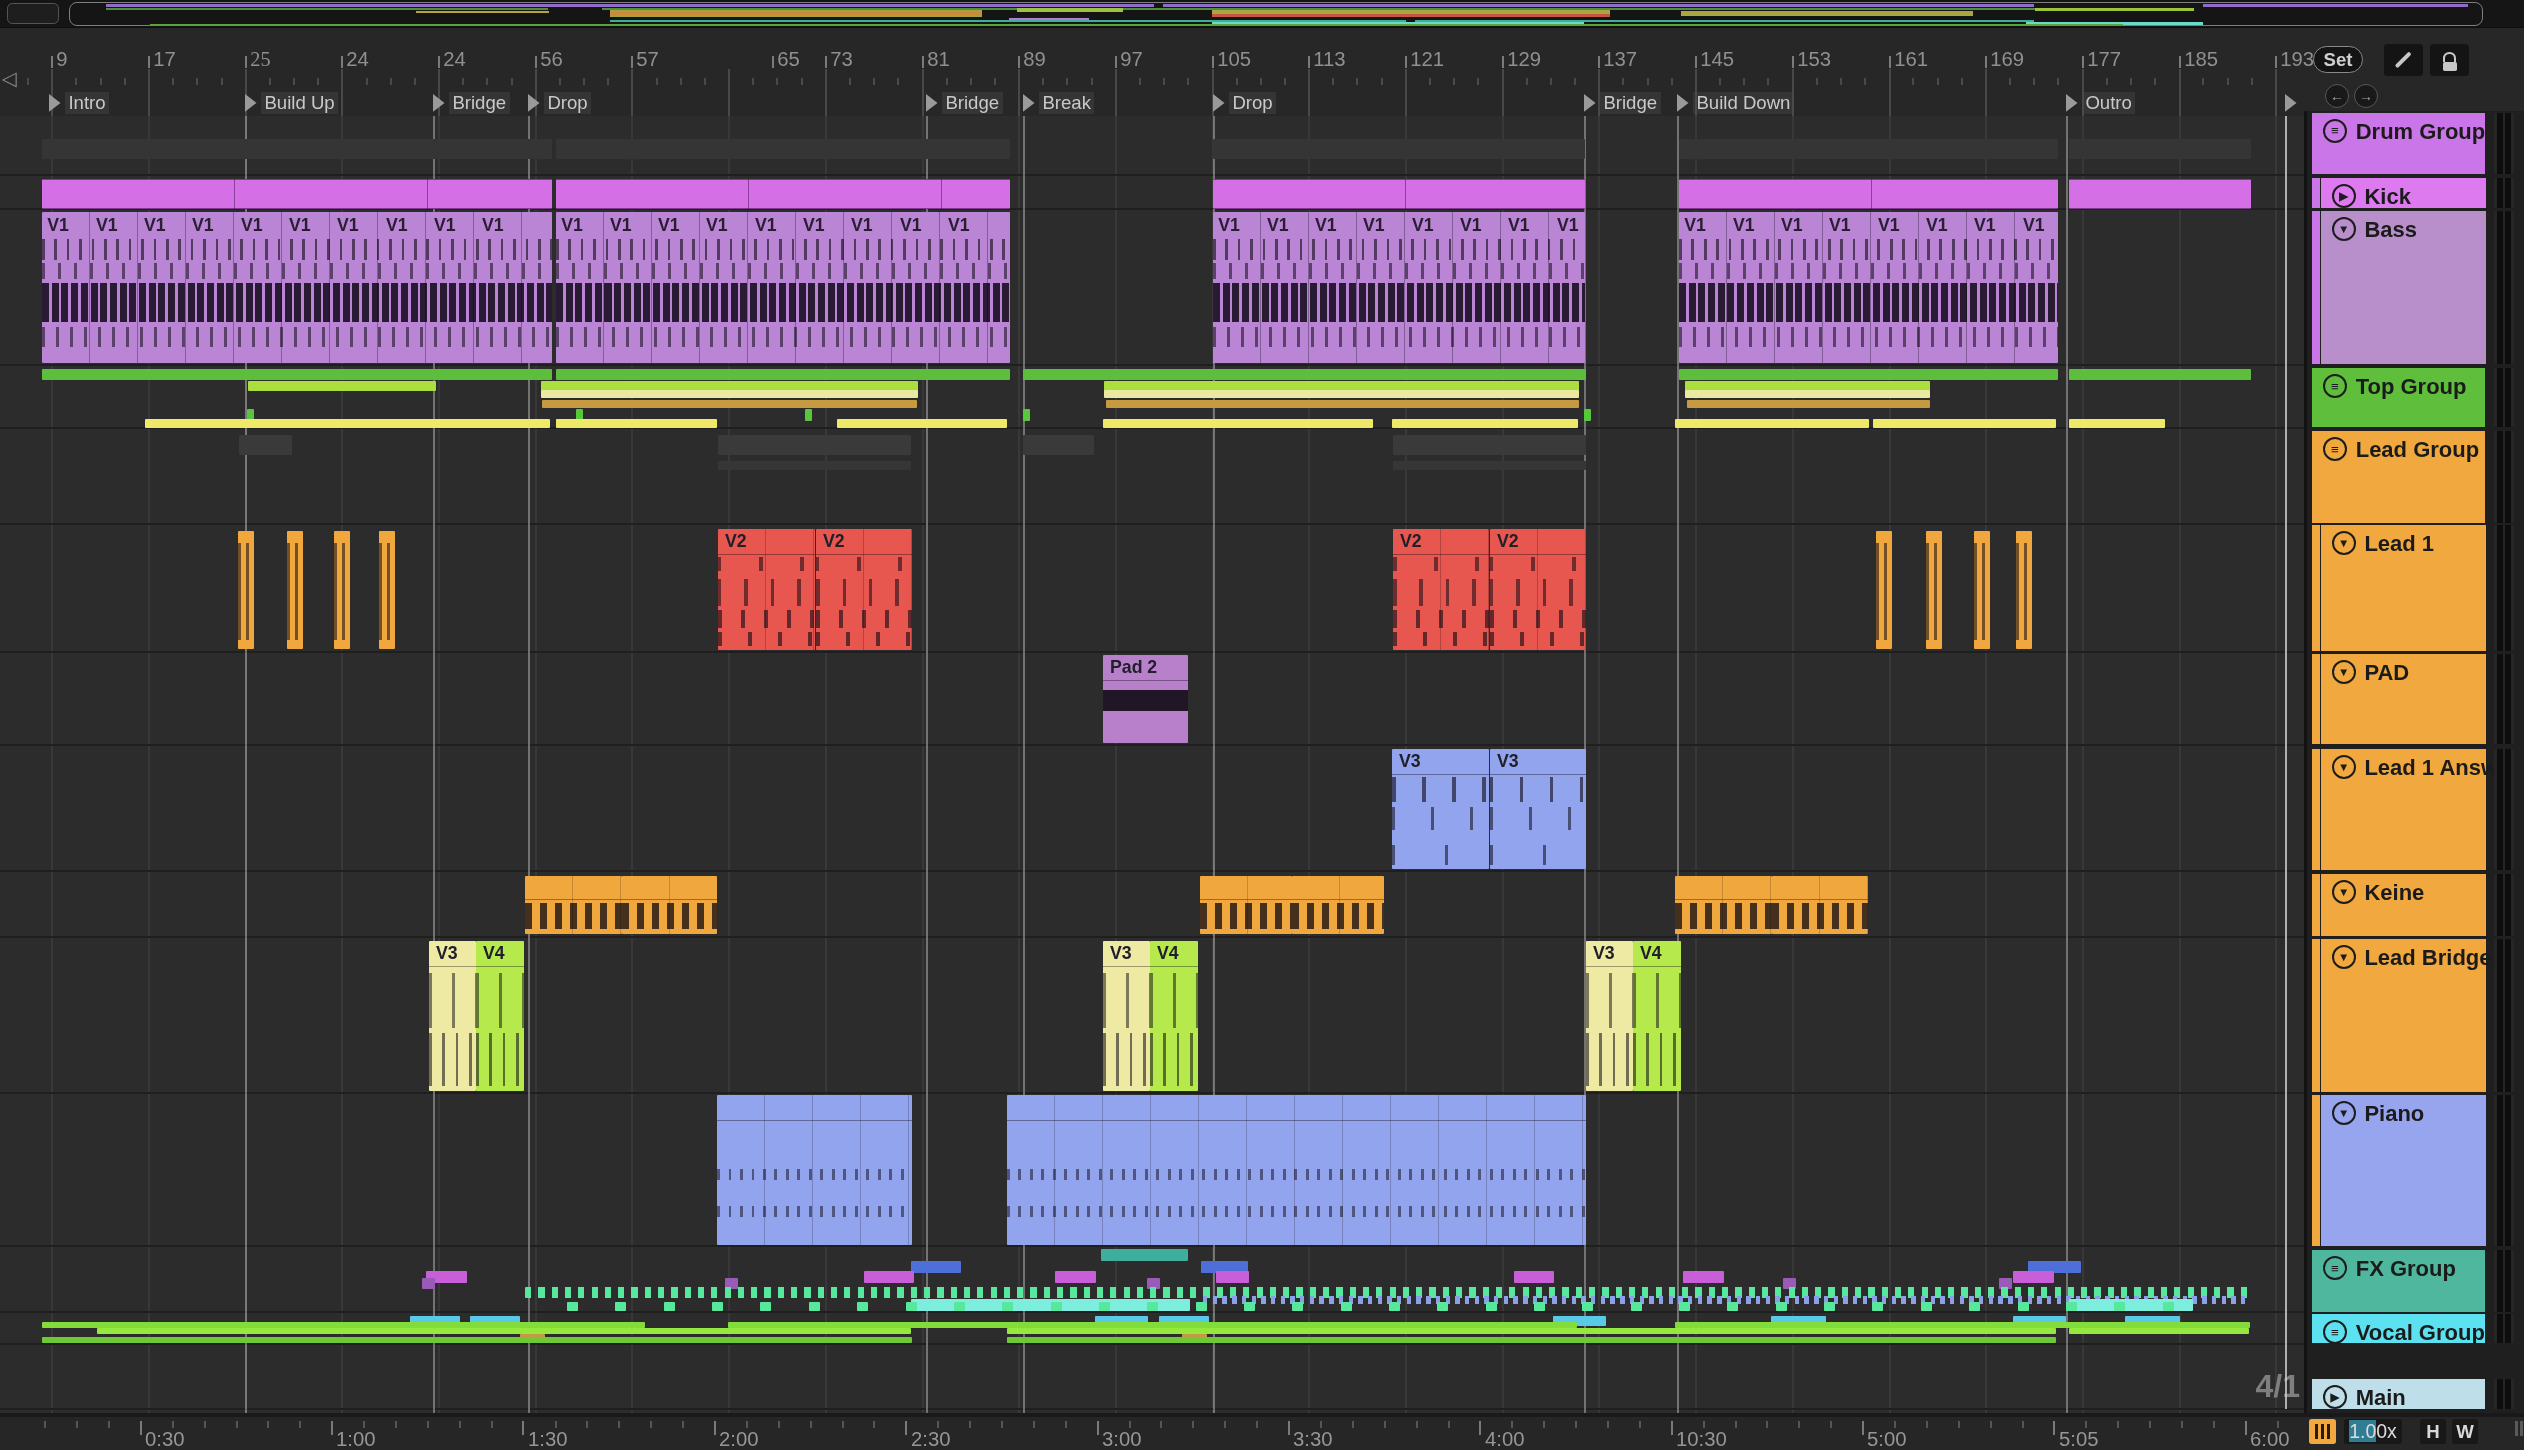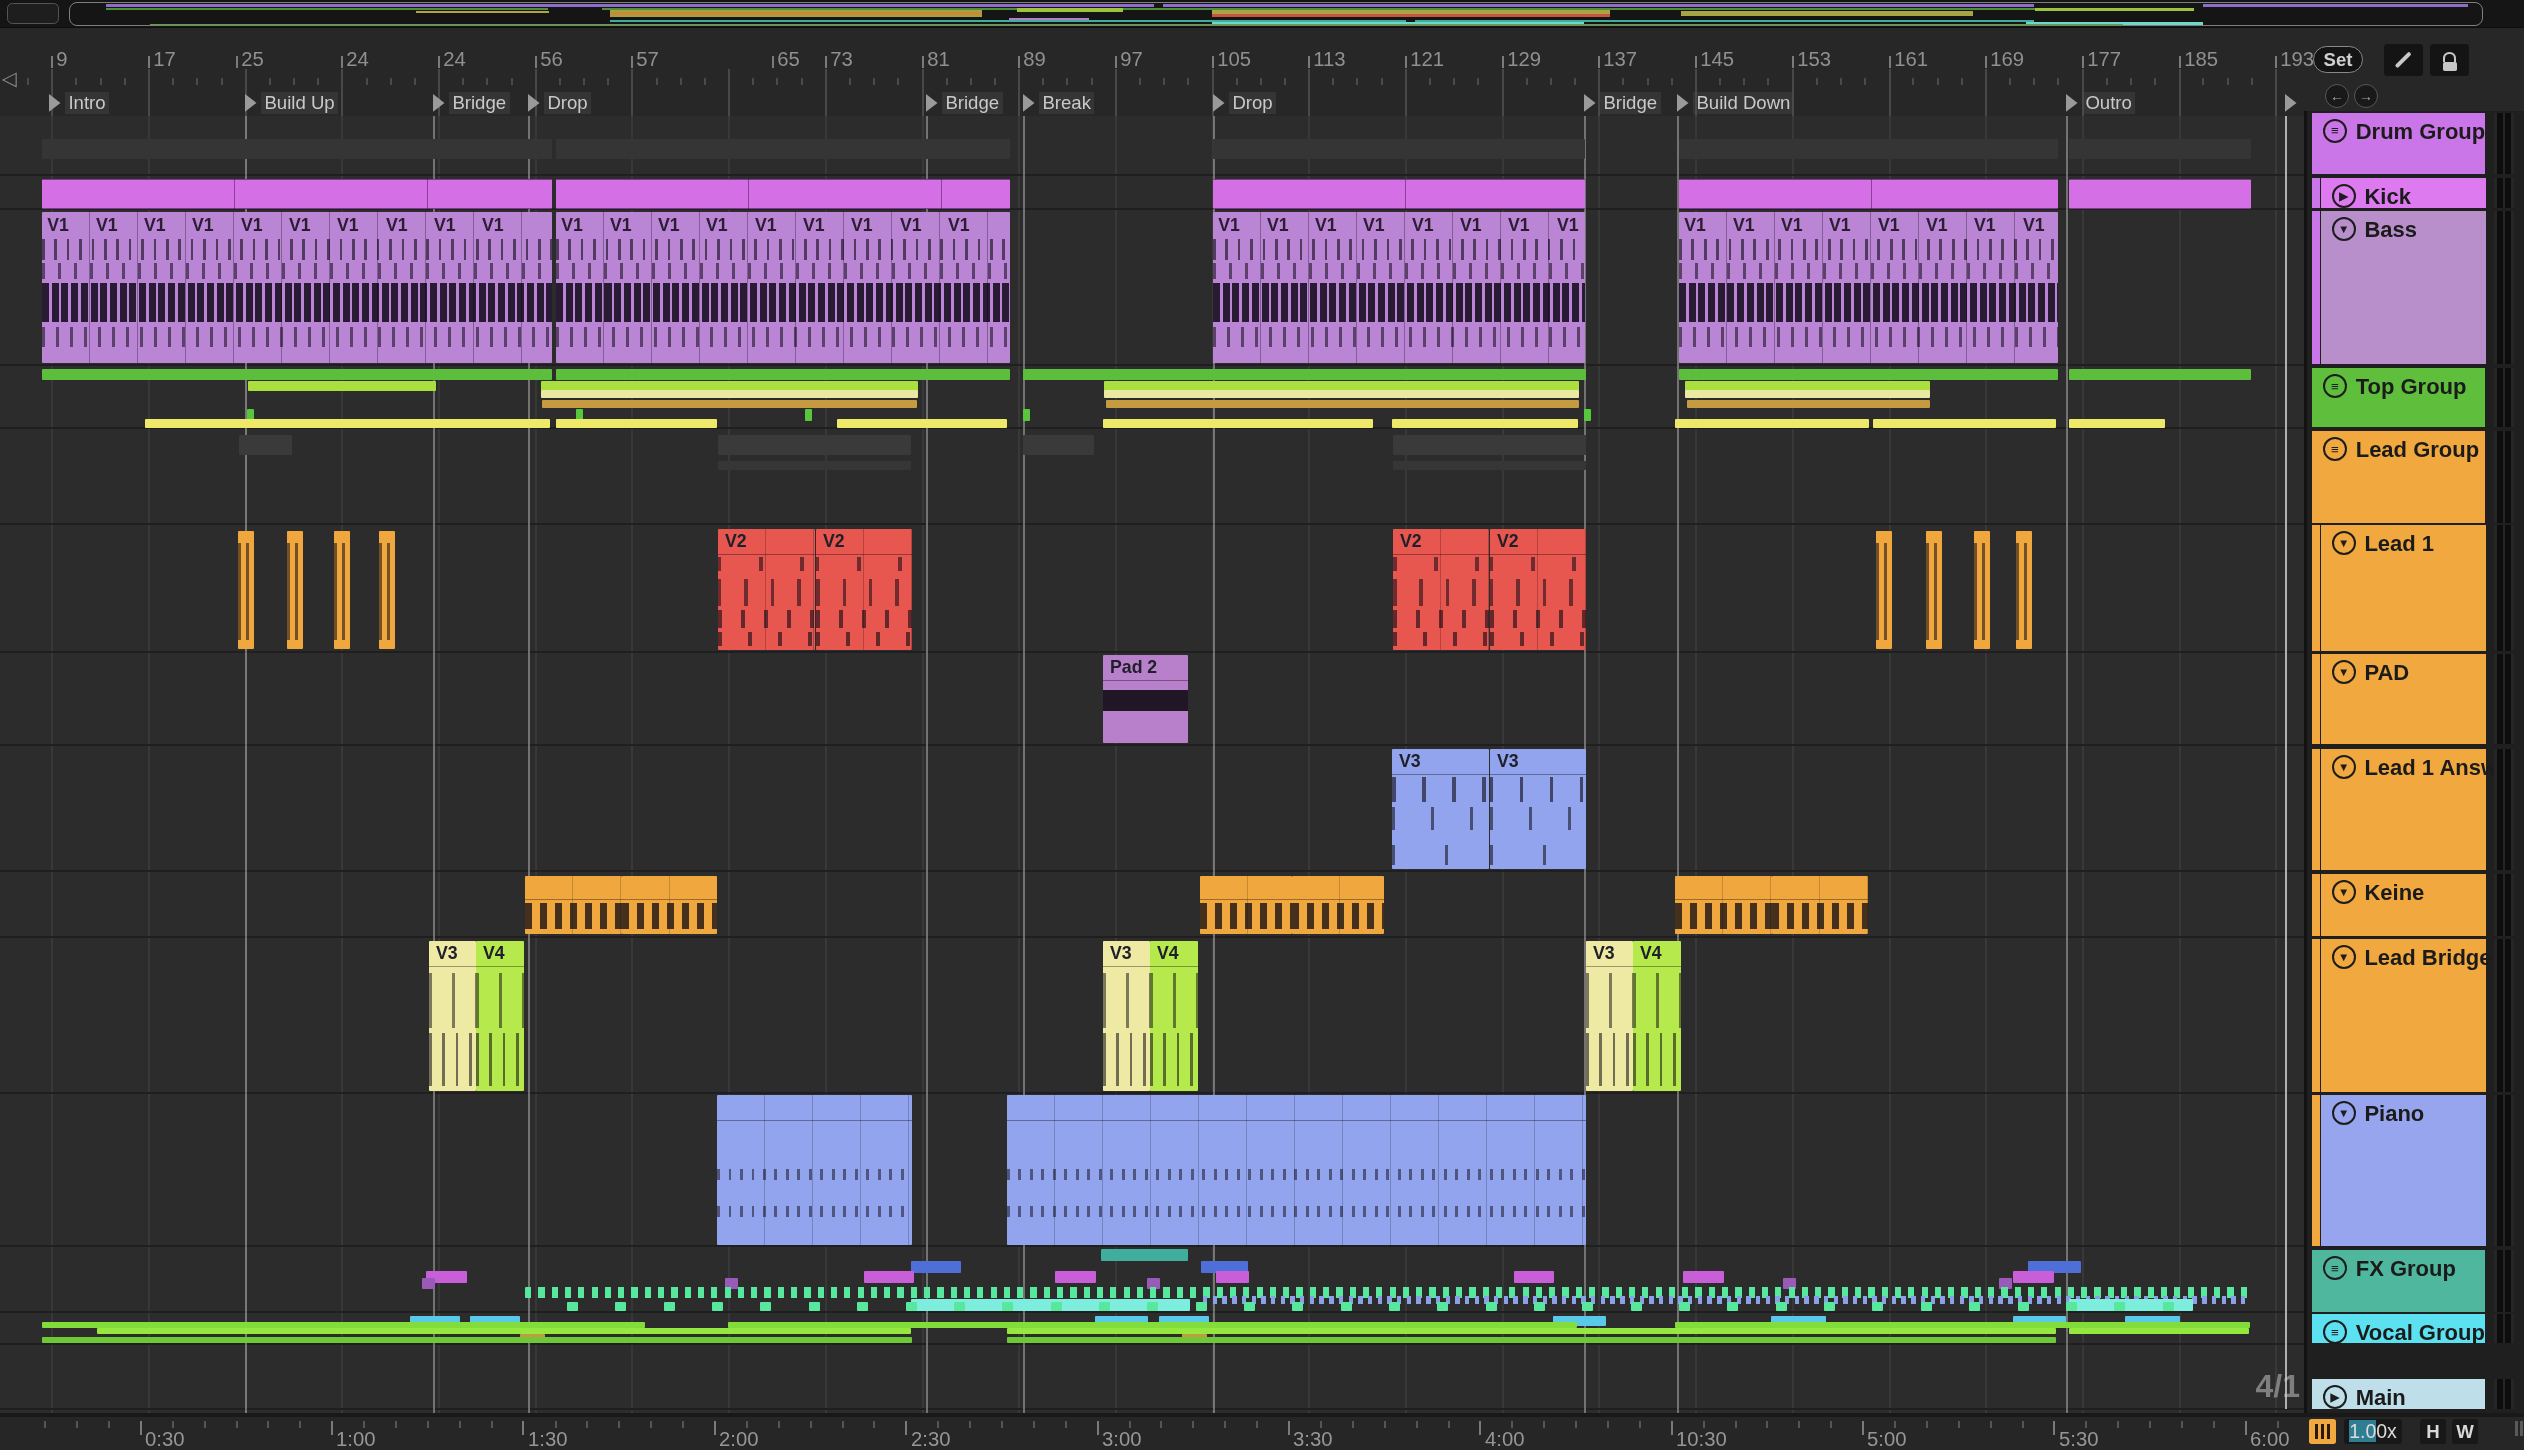--- a/index.html
+++ b/index.html
@@ -89,21 +89,21 @@
       <div style="left: 150px; top: 24px; width: 1973px; height: 1.8px; background: rgb(88, 166, 58); position: absolute;"></div>
       <div class="ov-leftbox"></div>
       <div class="ov-frame" style="left: 69px; width: 2412px;"></div>
     </div>
 
   <div class="rulerbar" id="rulerbar">
       <div class="barnum" style="left: 51px;">9</div>
       <div class="majortick" style="left: 51px; top: 41px; height: 48px;"></div>
       <div class="barnum" style="left: 148px;">17</div>
       <div class="majortick" style="left: 148px; top: 41px; height: 48px;"></div>
-      <div class="barnum" style="left: 236px;">25</div>
+      <div class="barnum" style="left: 245px; font-family: Liberation Serif, serif;">25</div>
       <div class="majortick" style="left: 245px; top: 41px; height: 48px;"></div>
       <div class="barnum" style="left: 341px;">24</div>
       <div class="majortick" style="left: 341px; top: 41px; height: 48px;"></div>
       <div class="barnum" style="left: 438px;">24</div>
       <div class="majortick" style="left: 438px; top: 41px; height: 48px;"></div>
       <div class="barnum" style="left: 535px;">56</div>
       <div class="majortick" style="left: 535px; top: 41px; height: 48px;"></div>
       <div class="barnum" style="left: 631px;">57</div>
       <div class="majortick" style="left: 631px; top: 41px; height: 48px;"></div>
       <div class="barnum" style="left: 728px; margin-left: 44px;">65</div>
@@ -782,21 +782,21 @@
       <div class="btlabel" style="left: 1102px;">3:00</div>
       <div class="btick" style="left: 1288px; top: 3.5px; width: 1.8px; height: 14px; background: rgb(122, 122, 122);"></div>
       <div class="btlabel" style="left: 1293px;">3:30</div>
       <div class="btick" style="left: 1479px; top: 3.5px; width: 1.8px; height: 14px; background: rgb(122, 122, 122);"></div>
       <div class="btlabel" style="left: 1485px;">4:00</div>
       <div class="btick" style="left: 1671px; top: 3.5px; width: 1.8px; height: 14px; background: rgb(122, 122, 122);"></div>
       <div class="btlabel" style="left: 1676px;">10:30</div>
       <div class="btick" style="left: 1862px; top: 3.5px; width: 1.8px; height: 14px; background: rgb(122, 122, 122);"></div>
       <div class="btlabel" style="left: 1867px;">5:00</div>
       <div class="btick" style="left: 2053px; top: 3.5px; width: 1.8px; height: 14px; background: rgb(122, 122, 122);"></div>
-      <div class="btlabel" style="left: 2059px;">5:30</div>
+      <div class="btlabel" style="left: 2059px;">5:05</div>
       <div class="btick" style="left: 2245px; top: 3.5px; width: 1.8px; height: 14px; background: rgb(122, 122, 122);"></div>
       <div class="btlabel" style="left: 2250px;">6:00</div>
       <div class="btick" style="left: 44px; top: 3.5px; width: 1.8px; height: 7px;"></div>
       <div class="btick" style="left: 76px; top: 3.5px; width: 1.8px; height: 7px;"></div>
       <div class="btick" style="left: 108px; top: 3.5px; width: 1.8px; height: 7px;"></div>
       <div class="btick" style="left: 172px; top: 3.5px; width: 1.8px; height: 7px;"></div>
       <div class="btick" style="left: 204px; top: 3.5px; width: 1.8px; height: 7px;"></div>
       <div class="btick" style="left: 236px; top: 3.5px; width: 1.8px; height: 7px;"></div>
       <div class="btick" style="left: 267px; top: 3.5px; width: 1.8px; height: 7px;"></div>
       <div class="btick" style="left: 299px; top: 3.5px; width: 1.8px; height: 7px;"></div>

